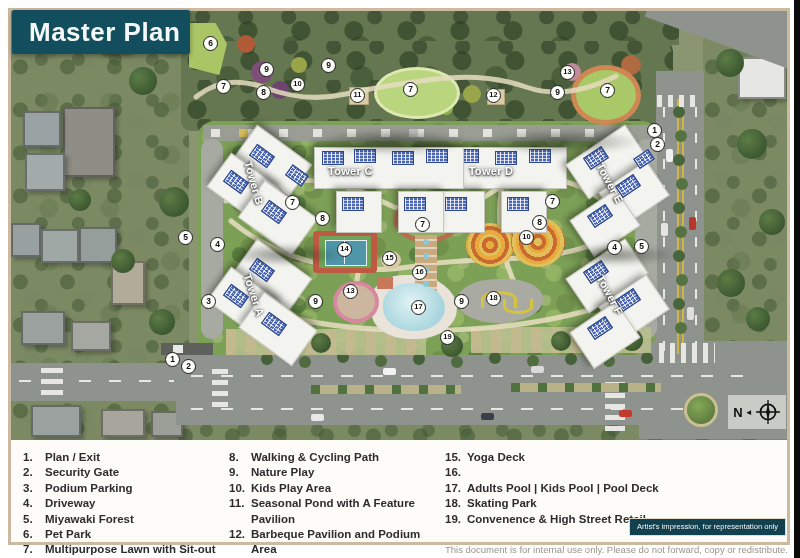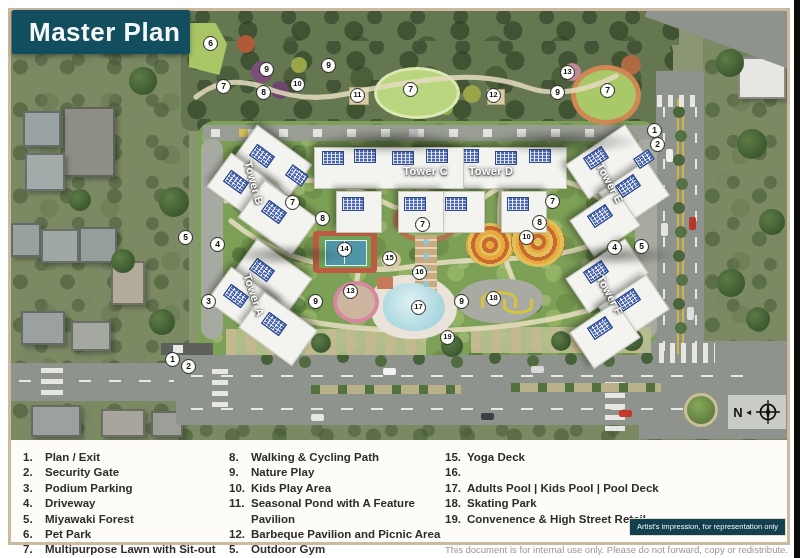--- a/index.html
+++ b/index.html
@@ -242,21 +242,21 @@
       <div class="abs" style="left:295px;top:128px;width:165px;height:100px;z-index:25;">
         <div class="wing" style="left:8px;top:8px;width:148px;height:40px;"></div>
         <div class="wing" style="left:30px;top:52px;width:44px;height:40px;"></div>
         <div class="wing" style="left:92px;top:52px;width:44px;height:40px;"></div>
         <div class="panel" style="left:16px;top:12px;width:20px;height:12px;"></div>
         <div class="panel" style="left:48px;top:10px;width:20px;height:12px;"></div>
         <div class="panel" style="left:86px;top:12px;width:20px;height:12px;"></div>
         <div class="panel" style="left:120px;top:10px;width:20px;height:12px;"></div>
         <div class="panel" style="left:36px;top:58px;width:20px;height:12px;"></div>
         <div class="panel" style="left:98px;top:58px;width:20px;height:12px;"></div>
-        <div class="tlabel" style="left:22px;top:26px;width:120px;text-align:right;">Tower C</div>
+        <div class="tlabel" style="left:22px;top:26px;width:120px;text-align:left;">Tower C</div>
       </div>
 
       <div class="abs" style="left:398px;top:128px;width:165px;height:100px;z-index:24;">
         <div class="wing" style="left:8px;top:8px;width:148px;height:40px;"></div>
         <div class="wing" style="left:30px;top:52px;width:44px;height:40px;"></div>
         <div class="wing" style="left:92px;top:52px;width:44px;height:40px;"></div>
         <div class="panel" style="left:16px;top:12px;width:20px;height:12px;"></div>
         <div class="panel" style="left:48px;top:10px;width:20px;height:12px;"></div>
         <div class="panel" style="left:86px;top:12px;width:20px;height:12px;"></div>
         <div class="panel" style="left:120px;top:10px;width:20px;height:12px;"></div>
@@ -379,21 +379,21 @@
           <div class="lrow">
             <span class="lnum">10.</span>
             <span>Kids Play Area</span>
           </div>
           <div class="lrow">
             <span class="lnum">11.</span>
             <span>Seasonal Pond with A Feature Pavilion</span>
           </div>
           <div class="lrow">
             <span class="lnum">12.</span>
-            <span>Barbeque Pavilion and Picnic Area</span>
+            <span>Barbeque Pavilion and Podium Area</span>
           </div>
           <div class="lrow">
             <span class="lnum">5.</span>
             <span>Outdoor Gym</span>
           </div>
           <div class="lrow">
             <span class="lnum">14.</span>
             <span>Multipurpose Sports Court</span>
           </div>
         </div>

